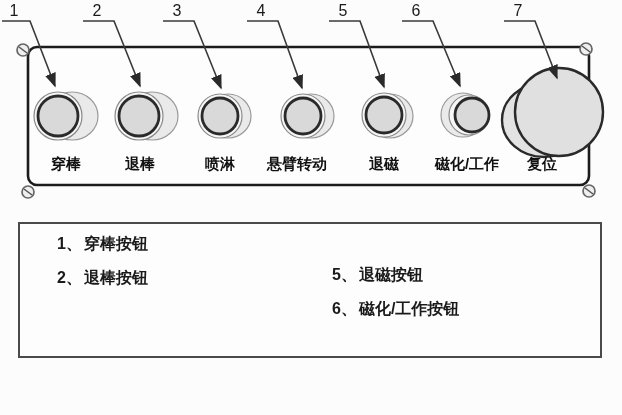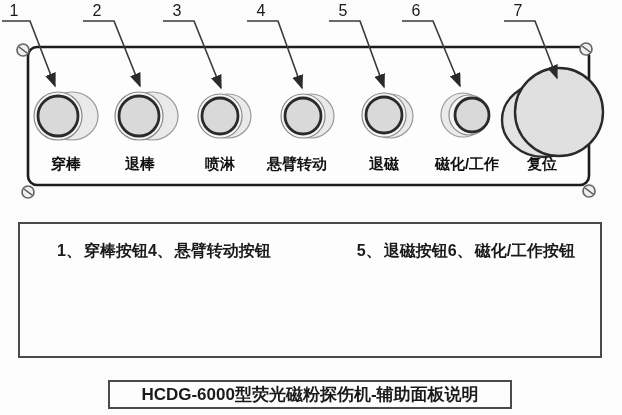--- a/index.html
+++ b/index.html
@@ -26,21 +26,21 @@
   .leader{fill:none;stroke:#3a3a3a;stroke-width:1.6;}
   .callout-num{font:16px "Liberation Sans","DejaVu Sans",sans-serif;fill:#1a1a1a;text-anchor:middle;}
   .btn-label{font:bold 15px "Liberation Sans","DejaVu Sans",sans-serif;fill:#111;text-anchor:middle;}
 
   
   .legend-box{
     position:absolute;left:18px;top:222px;width:584px;height:136px;
     border:2px solid #4a4a4a;background:#fdfdfd;box-sizing:border-box;
     display:flex;flex-direction:row;
   }
-  .legend-col{display:flex;flex-direction:row;padding-top:10px;box-sizing:border-box;}
+  .legend-col{display:flex;flex-direction:column;padding-top:3px;box-sizing:border-box;}
   .legend-col-left{width:312px;padding-left:37px;}
   .legend-col-right{flex:1;padding-left:0;justify-content:center;}
   .legend-row{height:34px;line-height:34px;font-size:16px;font-weight:600;white-space:nowrap;}
   .legend-num{margin-right:2px;}
 
   
   .footer-title{
     position:absolute;left:108px;top:380px;width:404px;height:29px;
     border:2px solid #4a4a4a;background:#fdfdfd;box-sizing:border-box;
     text-align:center;line-height:25px;font-size:17px;font-weight:600;
@@ -143,28 +143,27 @@
     <text class="callout-num" x="416" y="16">6</text>
     <text class="callout-num" x="518" y="16">7</text>
   </svg>
 
   <div class="legend-box">
     <div class="legend-col legend-col-left">
       <div class="legend-row">
         <span class="legend-num">1、</span><span>穿棒按钮</span>
       </div>
       <div class="legend-row">
-        <span class="legend-num">4、</span><span>悬臂转动按钮</span>
+        <span class="legend-num">2、</span><span>退棒按钮</span>
       </div>
     </div>
     <div class="legend-col legend-col-right">
       <div class="legend-row">
         <span class="legend-num">5、</span><span>退磁按钮</span>
       </div>
       <div class="legend-row">
         <span class="legend-num">6、</span><span>磁化/工作按钮</span>
       </div>
     </div>
   </div>
 
-  <div class="footer-title">HCDG-6000型荧光磁粉探伤机-辅助面板说明</div>
 
 </div>
 
 </body></html>

